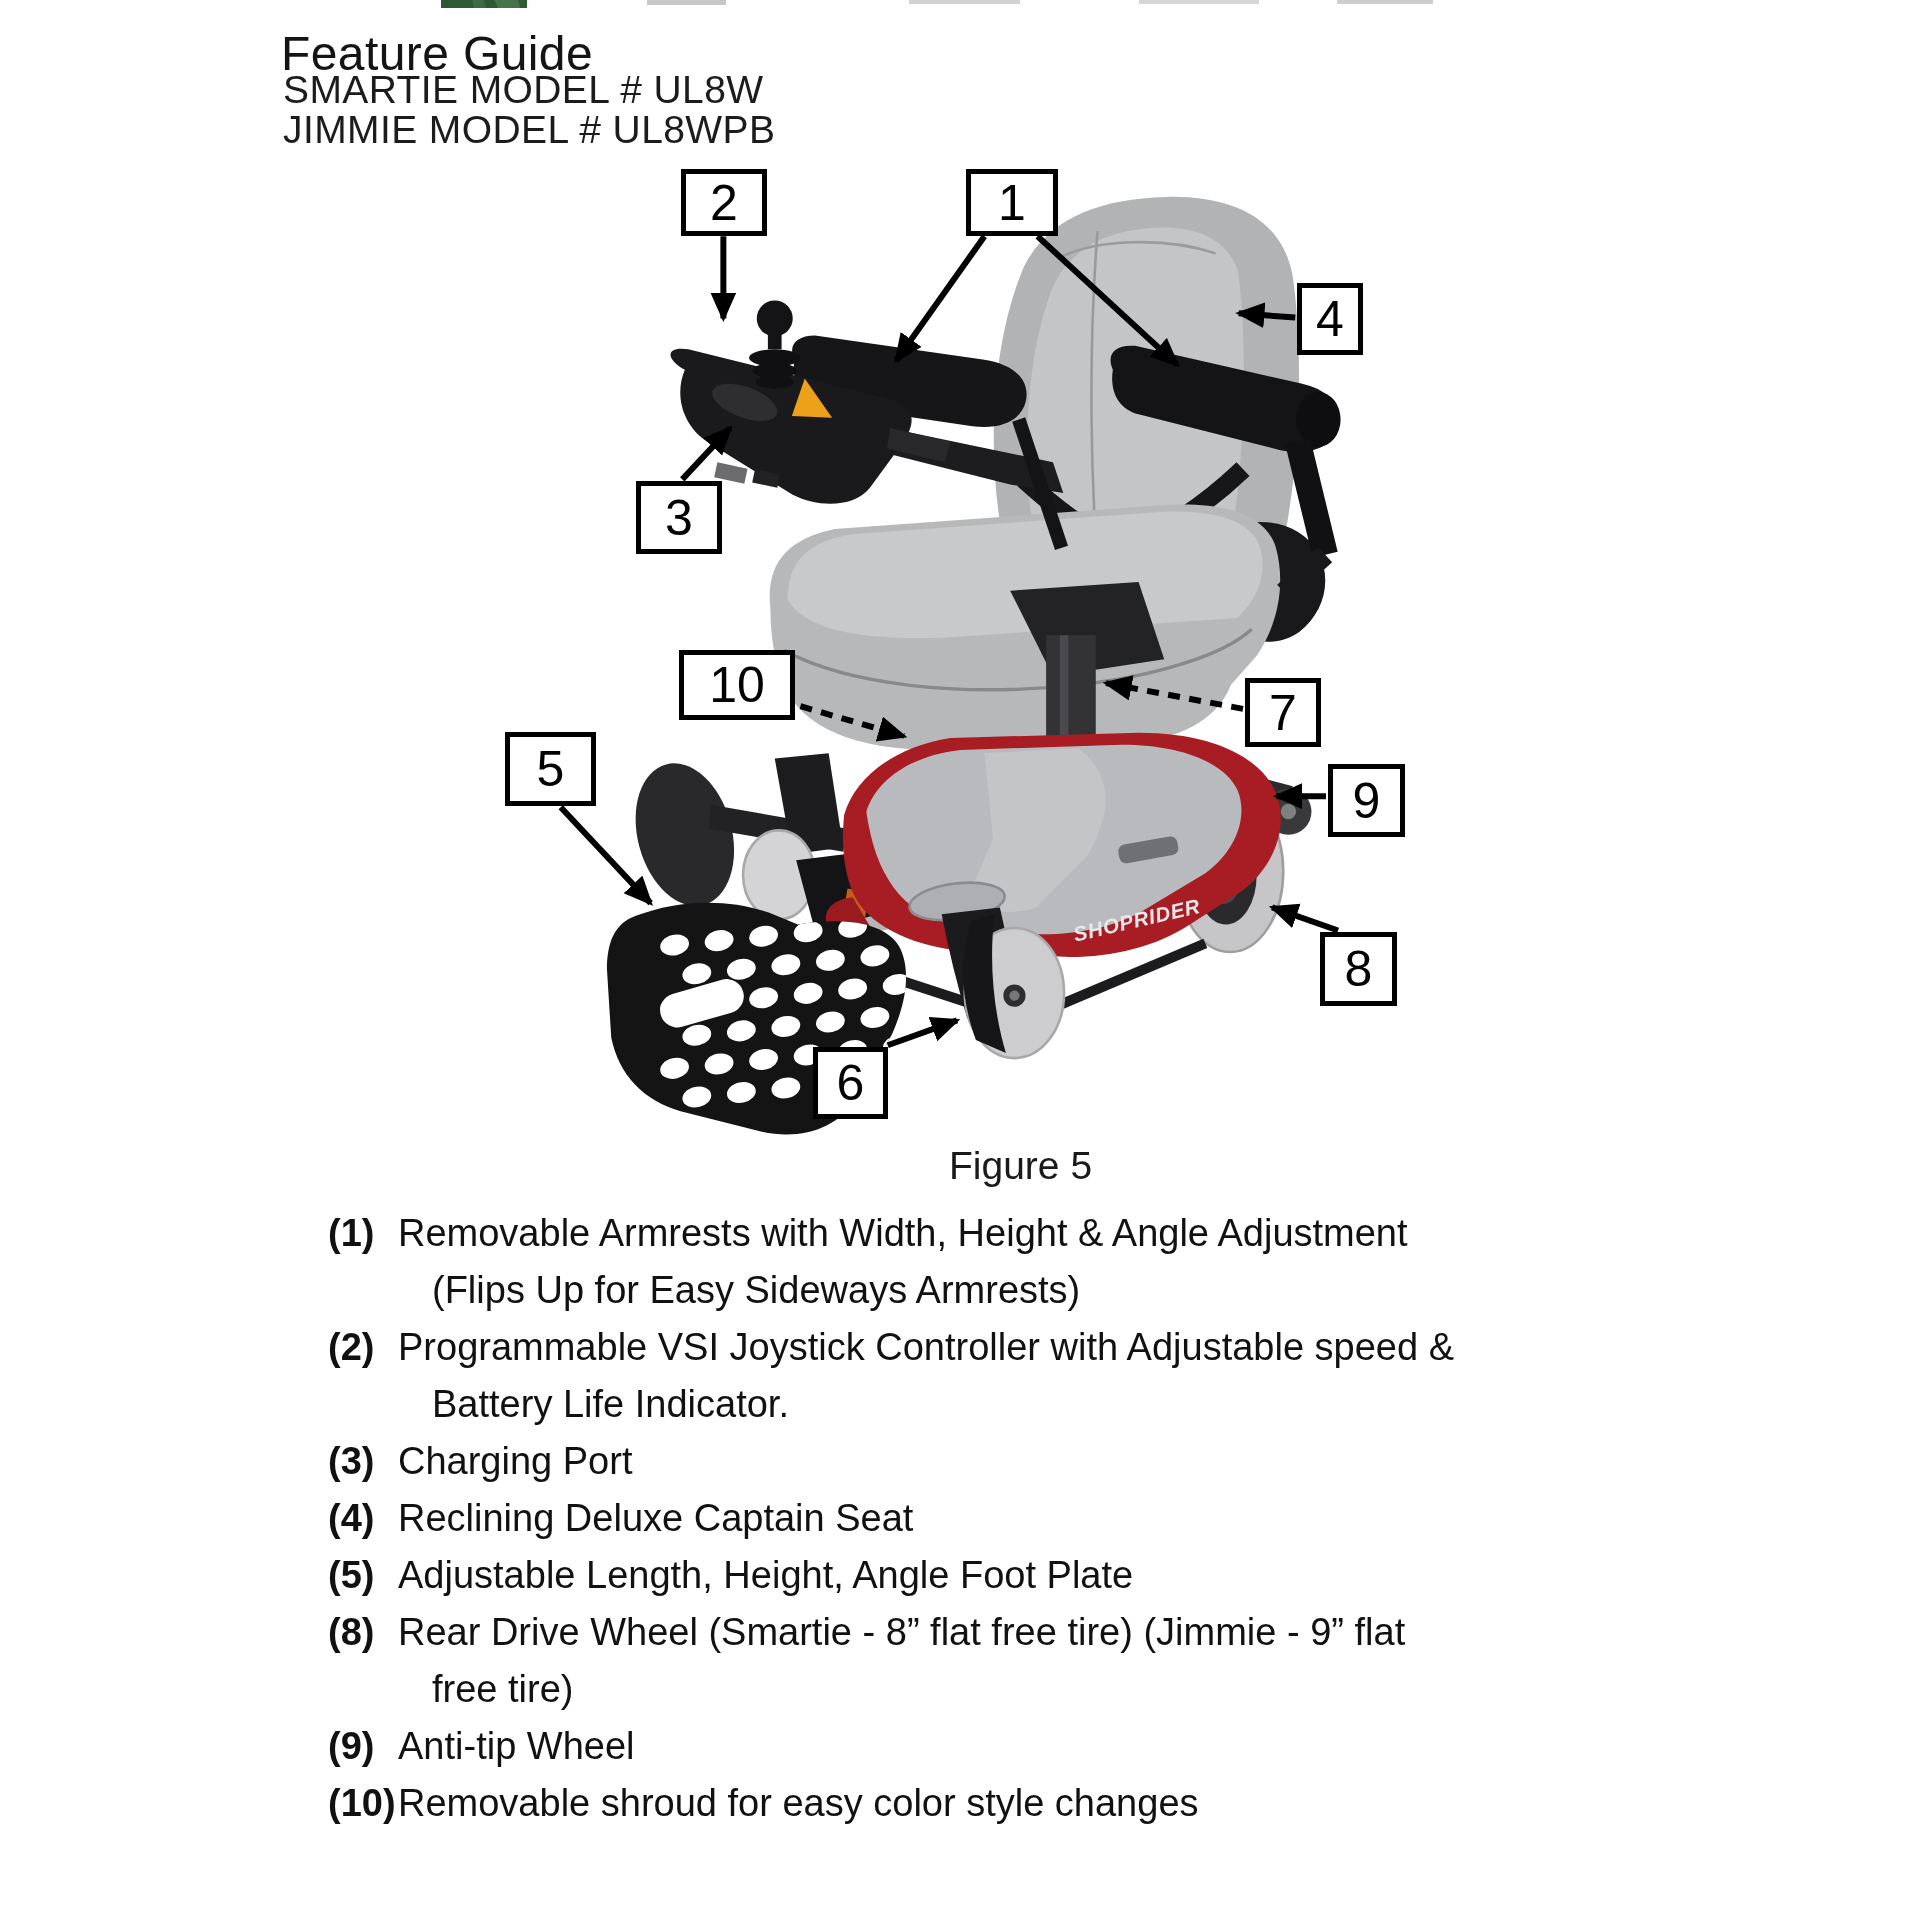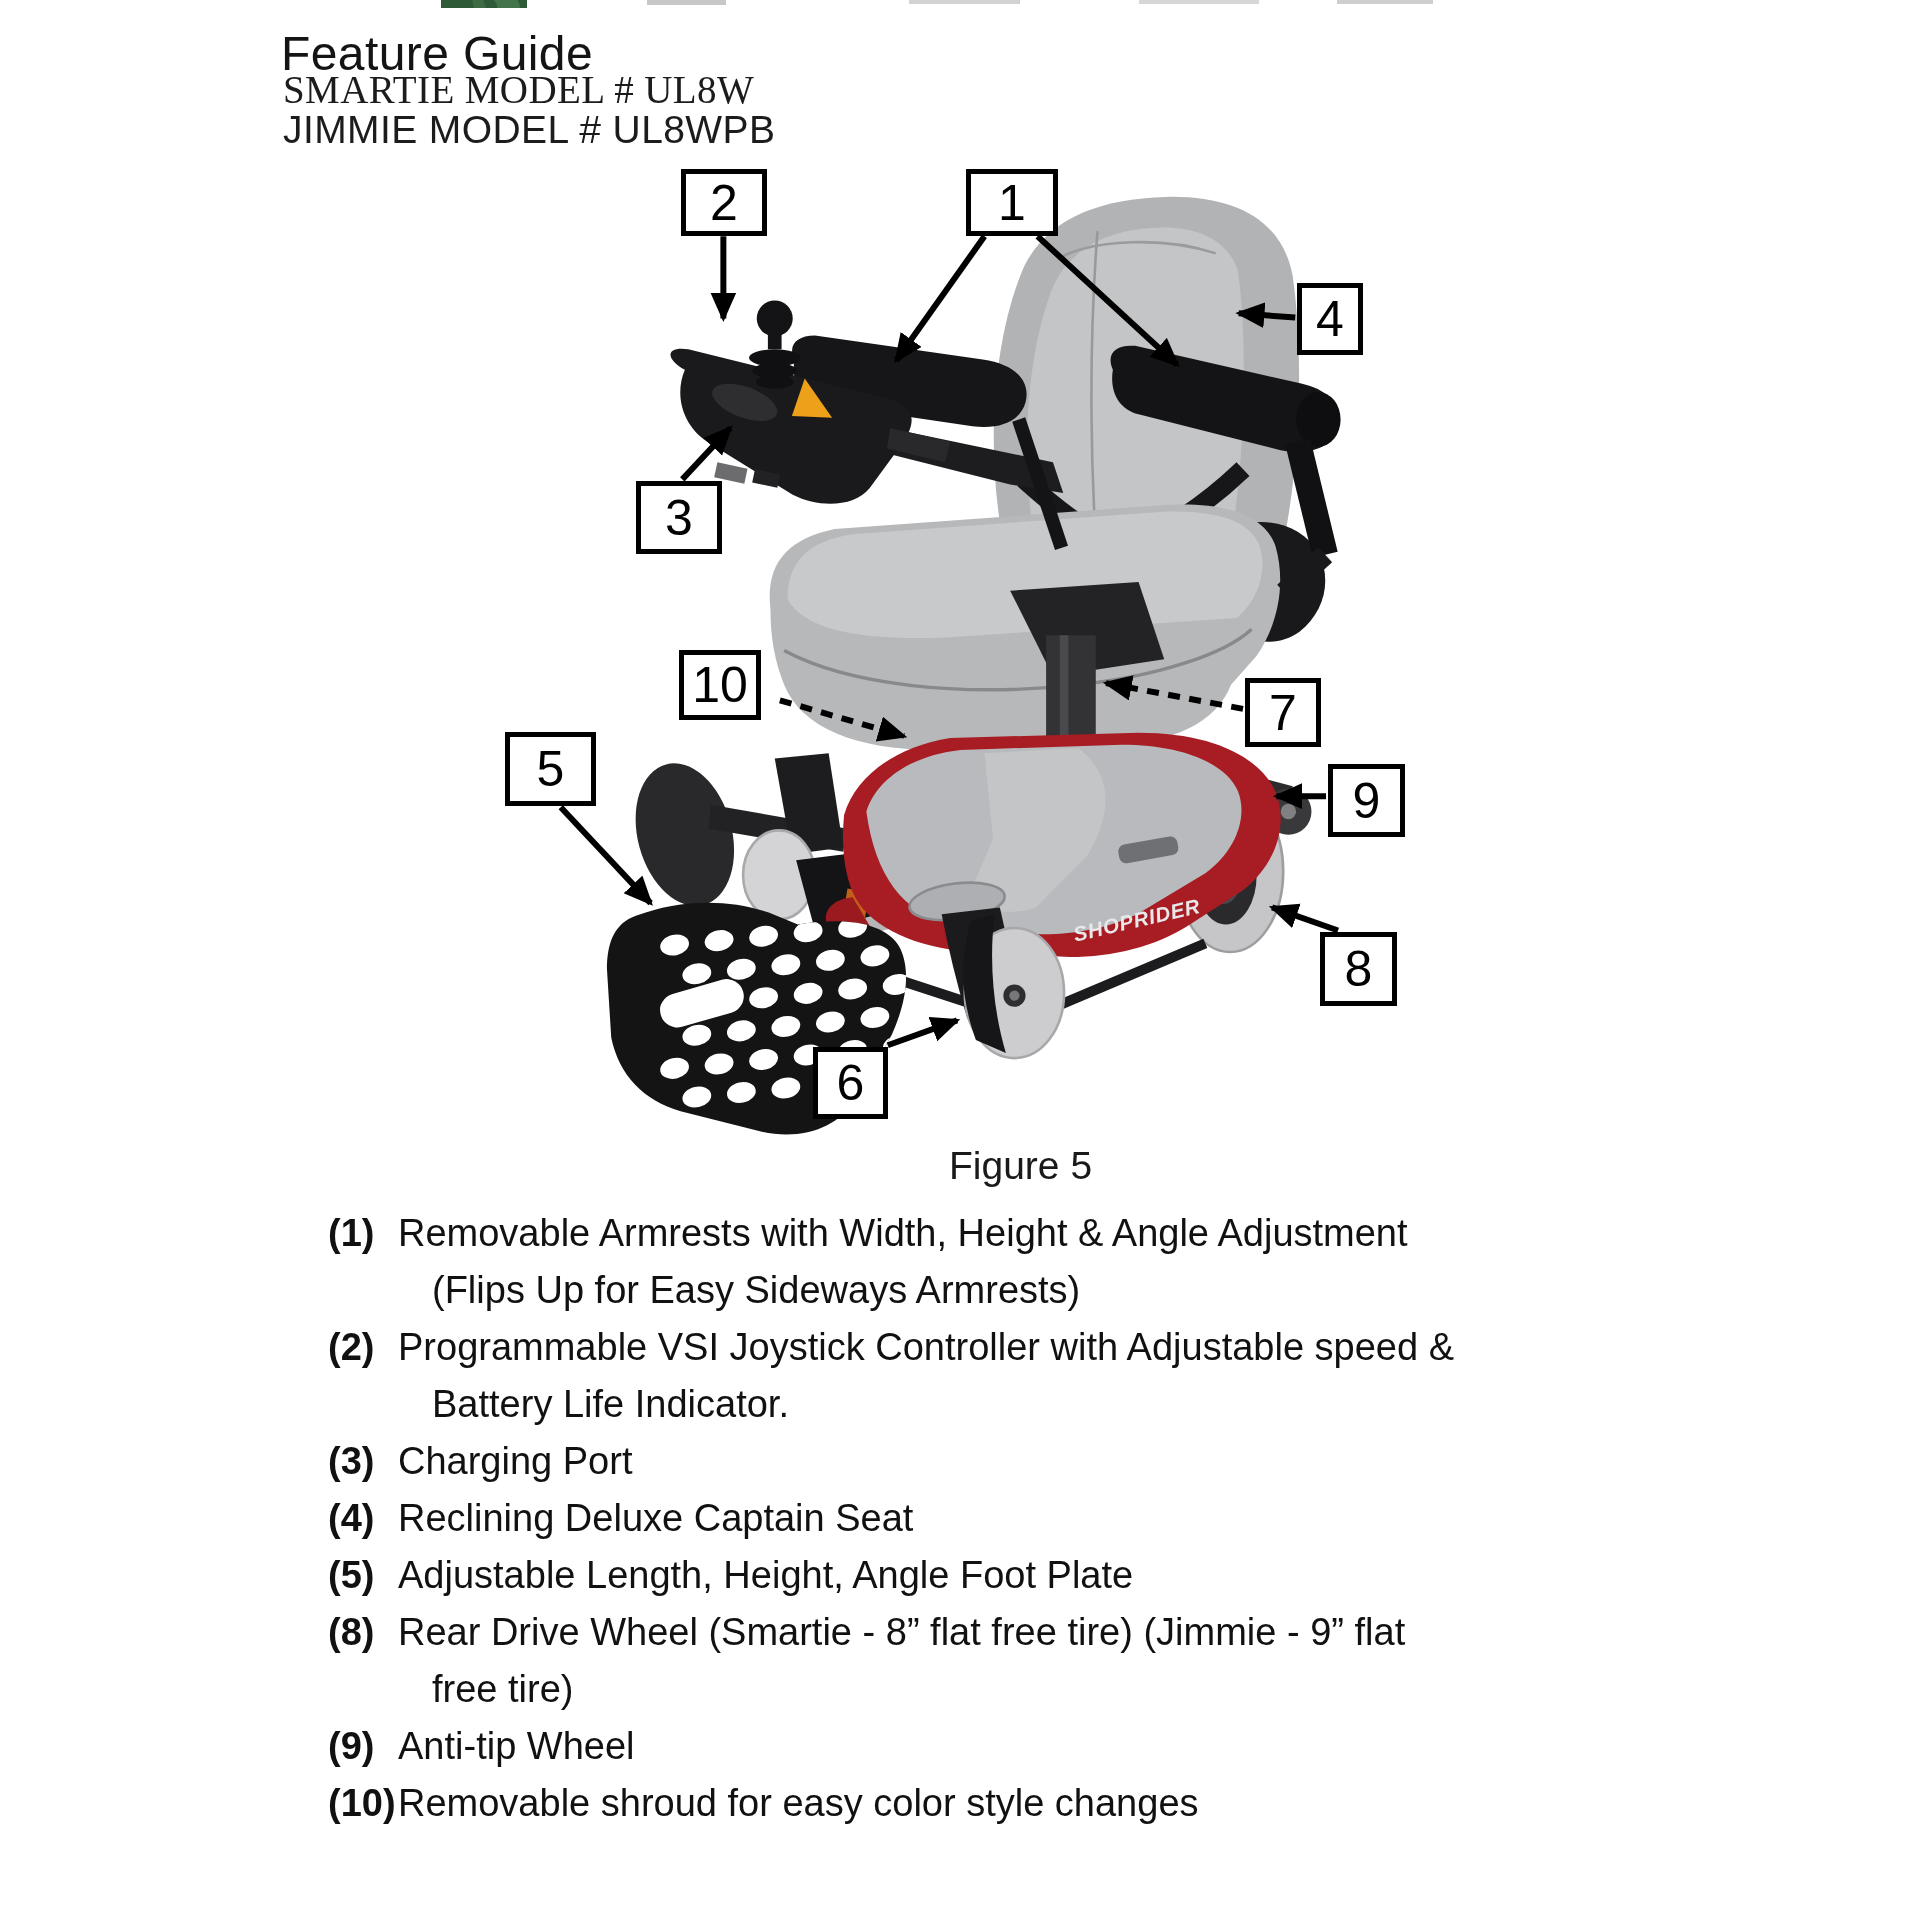--- a/index.html
+++ b/index.html
@@ -4,21 +4,21 @@
 <style>
   html,body{margin:0;padding:0;}
   body{
     width:1927px;height:1927px;position:relative;overflow:hidden;
     background:#ffffff;color:#141414;
     font-family:"Liberation Sans","DejaVu Sans",sans-serif;
   }
   
   .page-title{position:absolute;left:281px;top:10.3px;font-size:48px;font-weight:normal;line-height:1;letter-spacing:0.4px;margin-top:20px;}
   .model-line{position:absolute;left:283px;font-size:39px;line-height:1;color:#1c1c1c;letter-spacing:0.4px;}
-  .model-1{top:70px;font-family:Liberation Serif, serif;} .model-2{top:110px;}
+  .model-1{top:70px;} .model-2{top:110px;}
   
   .logo-frag{position:absolute;top:0;}
   .frag-green{left:441px;width:86px;height:7.7px;background:
      radial-gradient(circle at 10% 120%, #2f5a38 30%, transparent 32%),
      radial-gradient(circle at 30% 120%, #3c6b44 30%, transparent 32%),
      radial-gradient(circle at 50% 120%, #2f5a38 30%, transparent 32%),
      radial-gradient(circle at 70% 120%, #44744c 30%, transparent 32%),
      radial-gradient(circle at 90% 120%, #2f5a38 30%, transparent 32%);}
   .frag-a{left:647px;width:79px;height:5.1px;background:#c7c7c7;}
   .frag-b{left:909px;width:111px;height:4.3px;background:#d2d2d2;}
@@ -244,21 +244,21 @@
 
 <div class="callout" style="left:966px;top:169px;width:92px;height:67px;">1</div>
 <div class="callout" style="left:681px;top:169px;width:86px;height:67px;">2</div>
 <div class="callout" style="left:636px;top:481px;width:86px;height:73px;">3</div>
 <div class="callout" style="left:1297px;top:283px;width:66px;height:72px;">4</div>
 <div class="callout" style="left:505px;top:732px;width:91px;height:74px;">5</div>
 <div class="callout" style="left:813px;top:1047px;width:75px;height:72px;">6</div>
 <div class="callout" style="left:1245px;top:678px;width:76px;height:69px;">7</div>
 <div class="callout" style="left:1320px;top:932px;width:77px;height:74px;">8</div>
 <div class="callout" style="left:1328px;top:764px;width:77px;height:73px;">9</div>
-<div class="callout" style="left:679px;top:650px;width:82px;height:70px;">10</div>
+<div class="callout" style="left:679px;top:650px;width:116px;height:70px;">10</div>
 
 <div class="figure-caption">Figure 5</div>
 
 <div id="feature-list">
   <div class="feat"><span class="fnum">(1)</span><span>Removable Armrests with Width, Height &amp; Angle Adjustment</span><br><span>(Flips Up for Easy Sideways Armrests)</span></div>
   <div class="feat"><span class="fnum">(2)</span><span>Programmable VSI Joystick Controller with Adjustable speed &amp;</span><br><span>Battery Life Indicator.</span></div>
   <div class="feat"><span class="fnum">(3)</span><span>Charging Port</span></div>
   <div class="feat"><span class="fnum">(4)</span><span>Reclining Deluxe Captain Seat</span></div>
   <div class="feat"><span class="fnum">(5)</span><span>Adjustable Length, Height, Angle Foot Plate</span></div>
   <div class="feat"><span class="fnum">(8)</span><span>Rear Drive Wheel (Smartie - 8” flat free tire) (Jimmie - 9” flat</span><br><span>free tire)</span></div>

